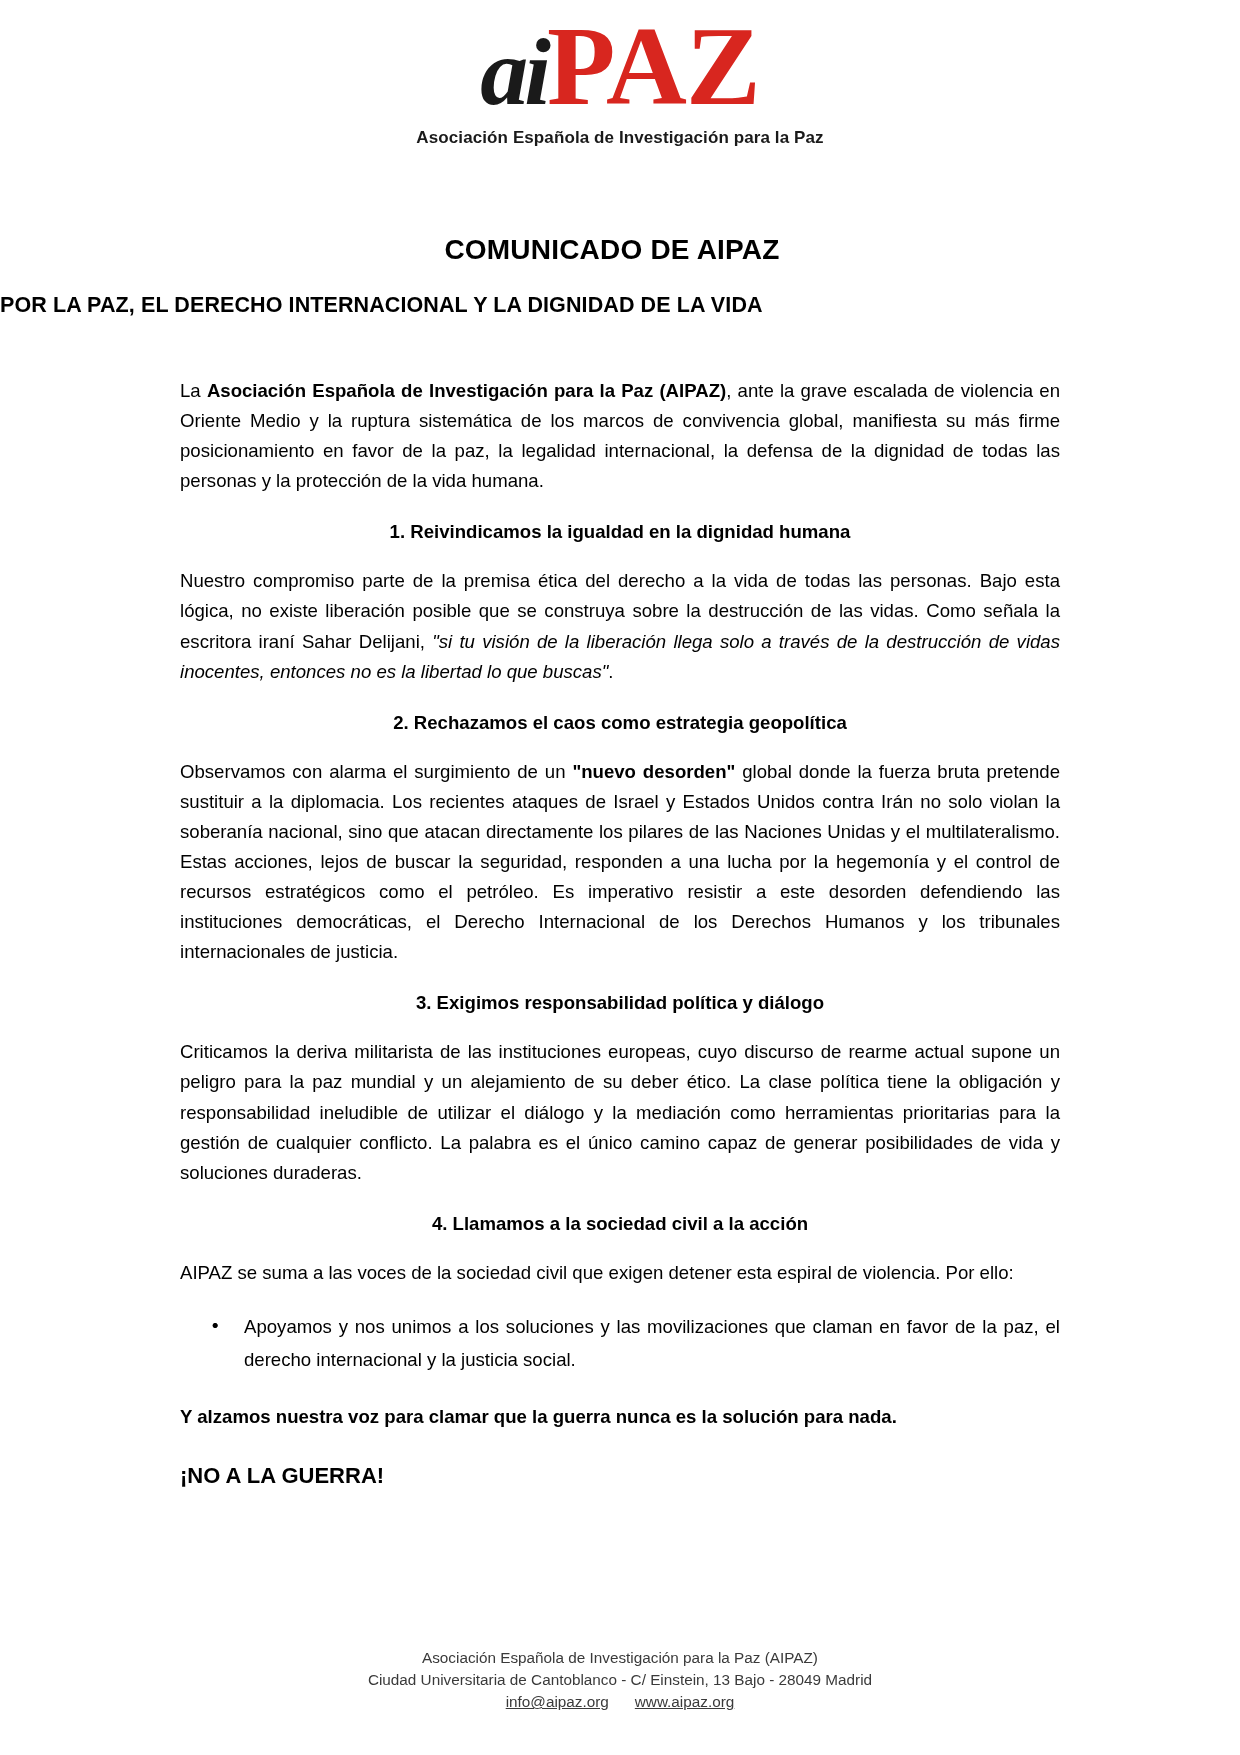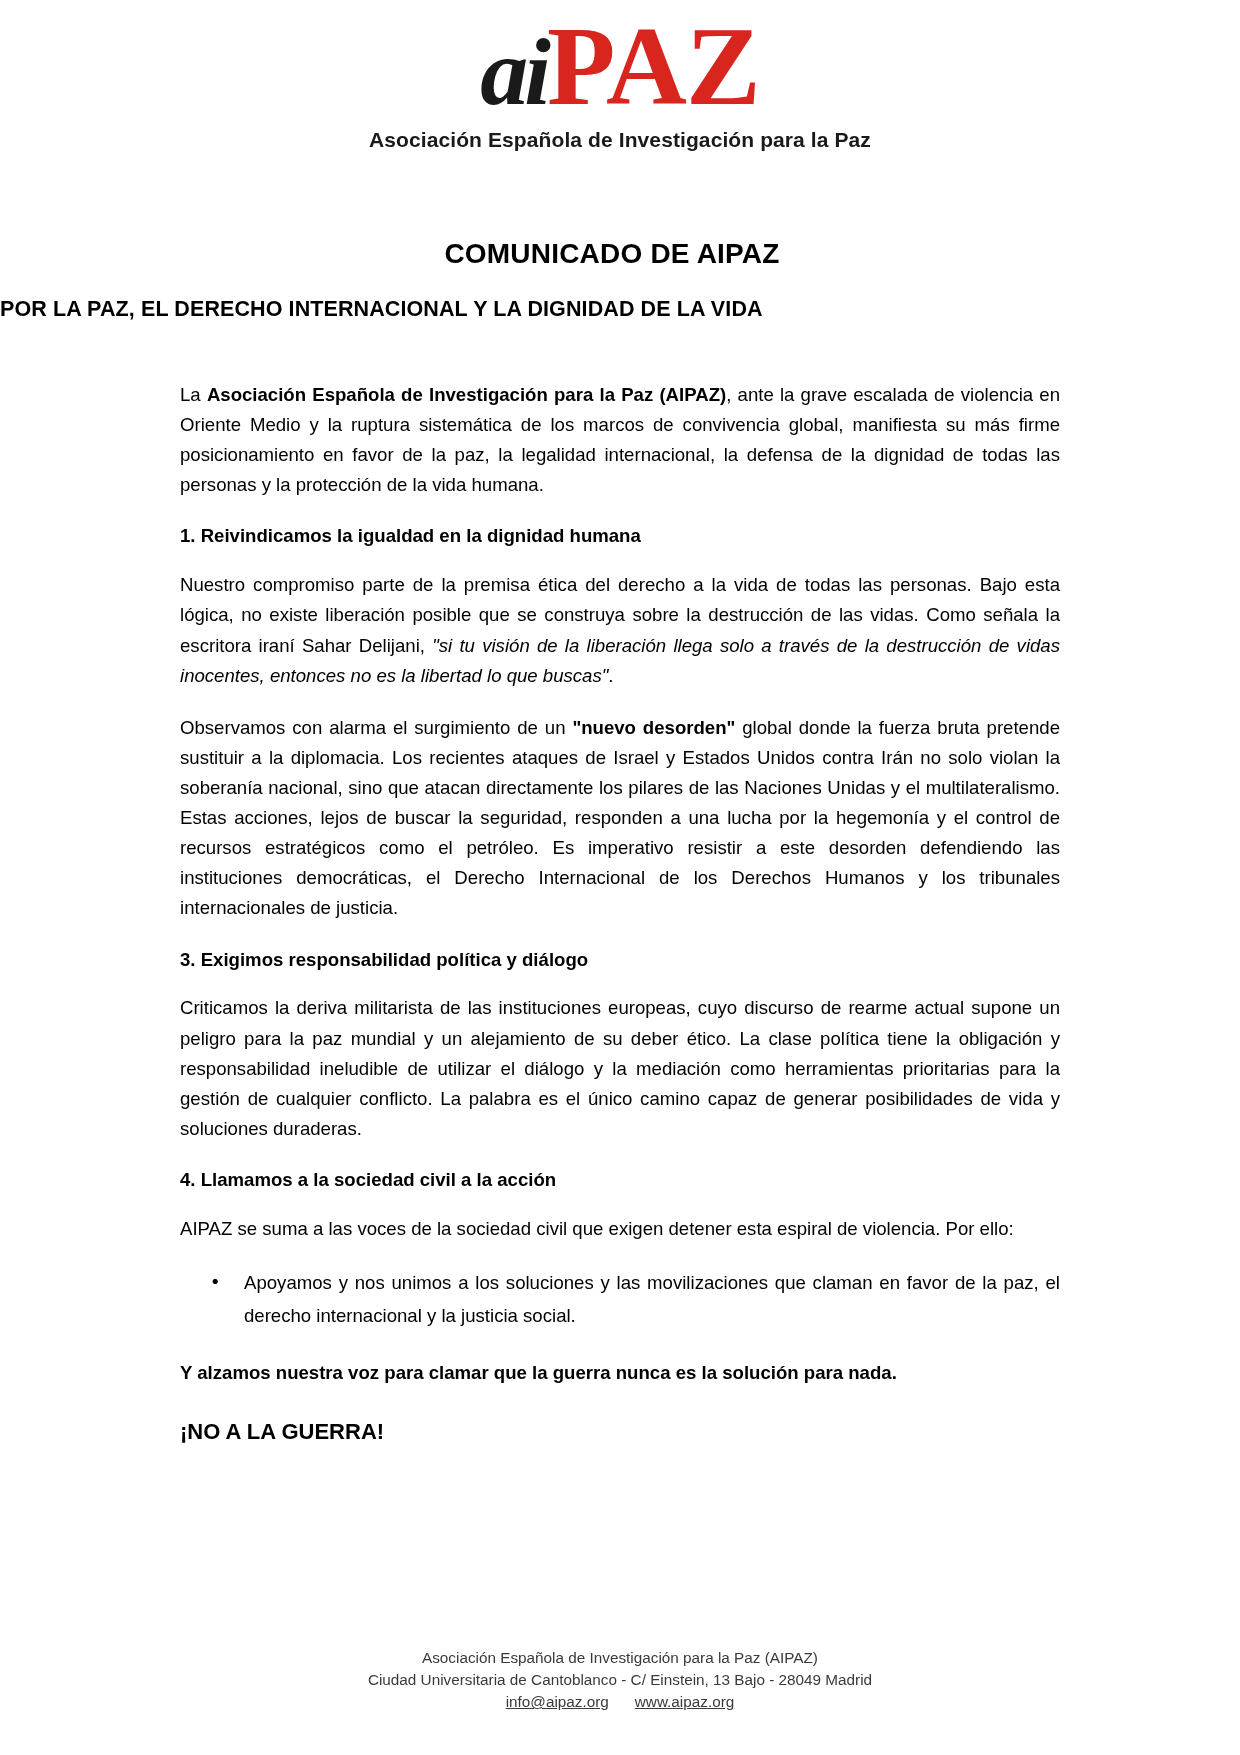--- a/index.html
+++ b/index.html
@@ -46,21 +46,21 @@
   .logo-paz {
     font-weight: 700;
     font-size: 112px;
     color: #d8261f;
     letter-spacing: -1px;
   }
   .logo-tagline {
     margin-top: 6px;
     font-family: "Liberation Sans", "DejaVu Sans", sans-serif;
     font-weight: 700;
-    font-size: 21px;
+    font-size: 17px;
     color: #1a1a1a;
     letter-spacing: 0.1px;
   }
 
   
   .doc-title {
     text-align: center;
     font-size: 28px;
     font-weight: 700;
     margin: 86px 16px 0 0;
@@ -90,21 +90,21 @@
     margin: 0 0 22px 0;
     hyphens: none;
   }
   p.para:last-child { margin-bottom: 0; }
 
   h3.section-head {
     font-size: 18.6px;
     font-weight: 700;
     line-height: 1.5;
     margin: 0 0 20px 0;
-    text-align: left;
+    text-align: center;
   }
 
   .b { font-weight: 700; }
   .i { font-style: italic; }
 
   ul.bullets {
     margin: 0 0 22px 0;
     padding: 0 0 0 58px;
     list-style: none;
   }
@@ -174,20 +174,21 @@
   <h2 class="doc-subtitle">POR LA PAZ, EL DERECHO INTERNACIONAL Y LA DIGNIDAD DE LA VIDA</h2>
 
   <div class="content">
     <div class="spacer-top"></div>
 
     <p class="para"><span>La </span><span class="b">Asociación Española de Investigación para la Paz (AIPAZ)</span><span>, ante la grave escalada de violencia en Oriente Medio y la ruptura sistemática de los marcos de convivencia global, manifiesta su más firme posicionamiento en favor de la paz, la legalidad internacional, la defensa de la dignidad de todas las personas y la protección de la vida humana.</span></p>
 
     <h3 class="section-head">1. Reivindicamos la igualdad en la dignidad humana</h3>
     <p class="para"><span>Nuestro compromiso parte de la premisa ética del derecho a la vida de todas las personas. Bajo esta lógica, no existe liberación posible que se construya sobre la destrucción de las vidas. Como señala la escritora iraní Sahar Delijani, </span><span class="i">"si tu visión de la liberación llega solo a través de la destrucción de vidas inocentes, entonces no es la libertad lo que buscas"</span><span>.</span></p>
 
+    <h3 class="section-head">2. Rechazamos el caos como estrategia geopolítica</h3>
     <p class="para"><span>Observamos con alarma el surgimiento de un </span><span class="b">"nuevo desorden"</span><span> global donde la fuerza bruta pretende sustituir a la diplomacia. Los recientes ataques de Israel y Estados Unidos contra Irán no solo violan la soberanía nacional, sino que atacan directamente los pilares de las Naciones Unidas y el multilateralismo. Estas acciones, lejos de buscar la seguridad, responden a una lucha por la hegemonía y el control de recursos estratégicos como el petróleo. Es imperativo resistir a este desorden defendiendo las instituciones democráticas, el Derecho Internacional de los Derechos Humanos y los tribunales internacionales de justicia.</span></p>
 
     <h3 class="section-head">3. Exigimos responsabilidad política y diálogo</h3>
     <p class="para">Criticamos la deriva militarista de las instituciones europeas, cuyo discurso de rearme actual supone un peligro para la paz mundial y un alejamiento de su deber ético. La clase política tiene la obligación y responsabilidad ineludible de utilizar el diálogo y la mediación como herramientas prioritarias para la gestión de cualquier conflicto. La palabra es el único camino capaz de generar posibilidades de vida y soluciones duraderas.</p>
 
     <h3 class="section-head">4. Llamamos a la sociedad civil a la acción</h3>
     <p class="para">AIPAZ se suma a las voces de la sociedad civil que exigen detener esta espiral de violencia. Por ello:</p>
 
     <ul class="bullets">
       <li><span class="bullet-dot">•</span></li>

